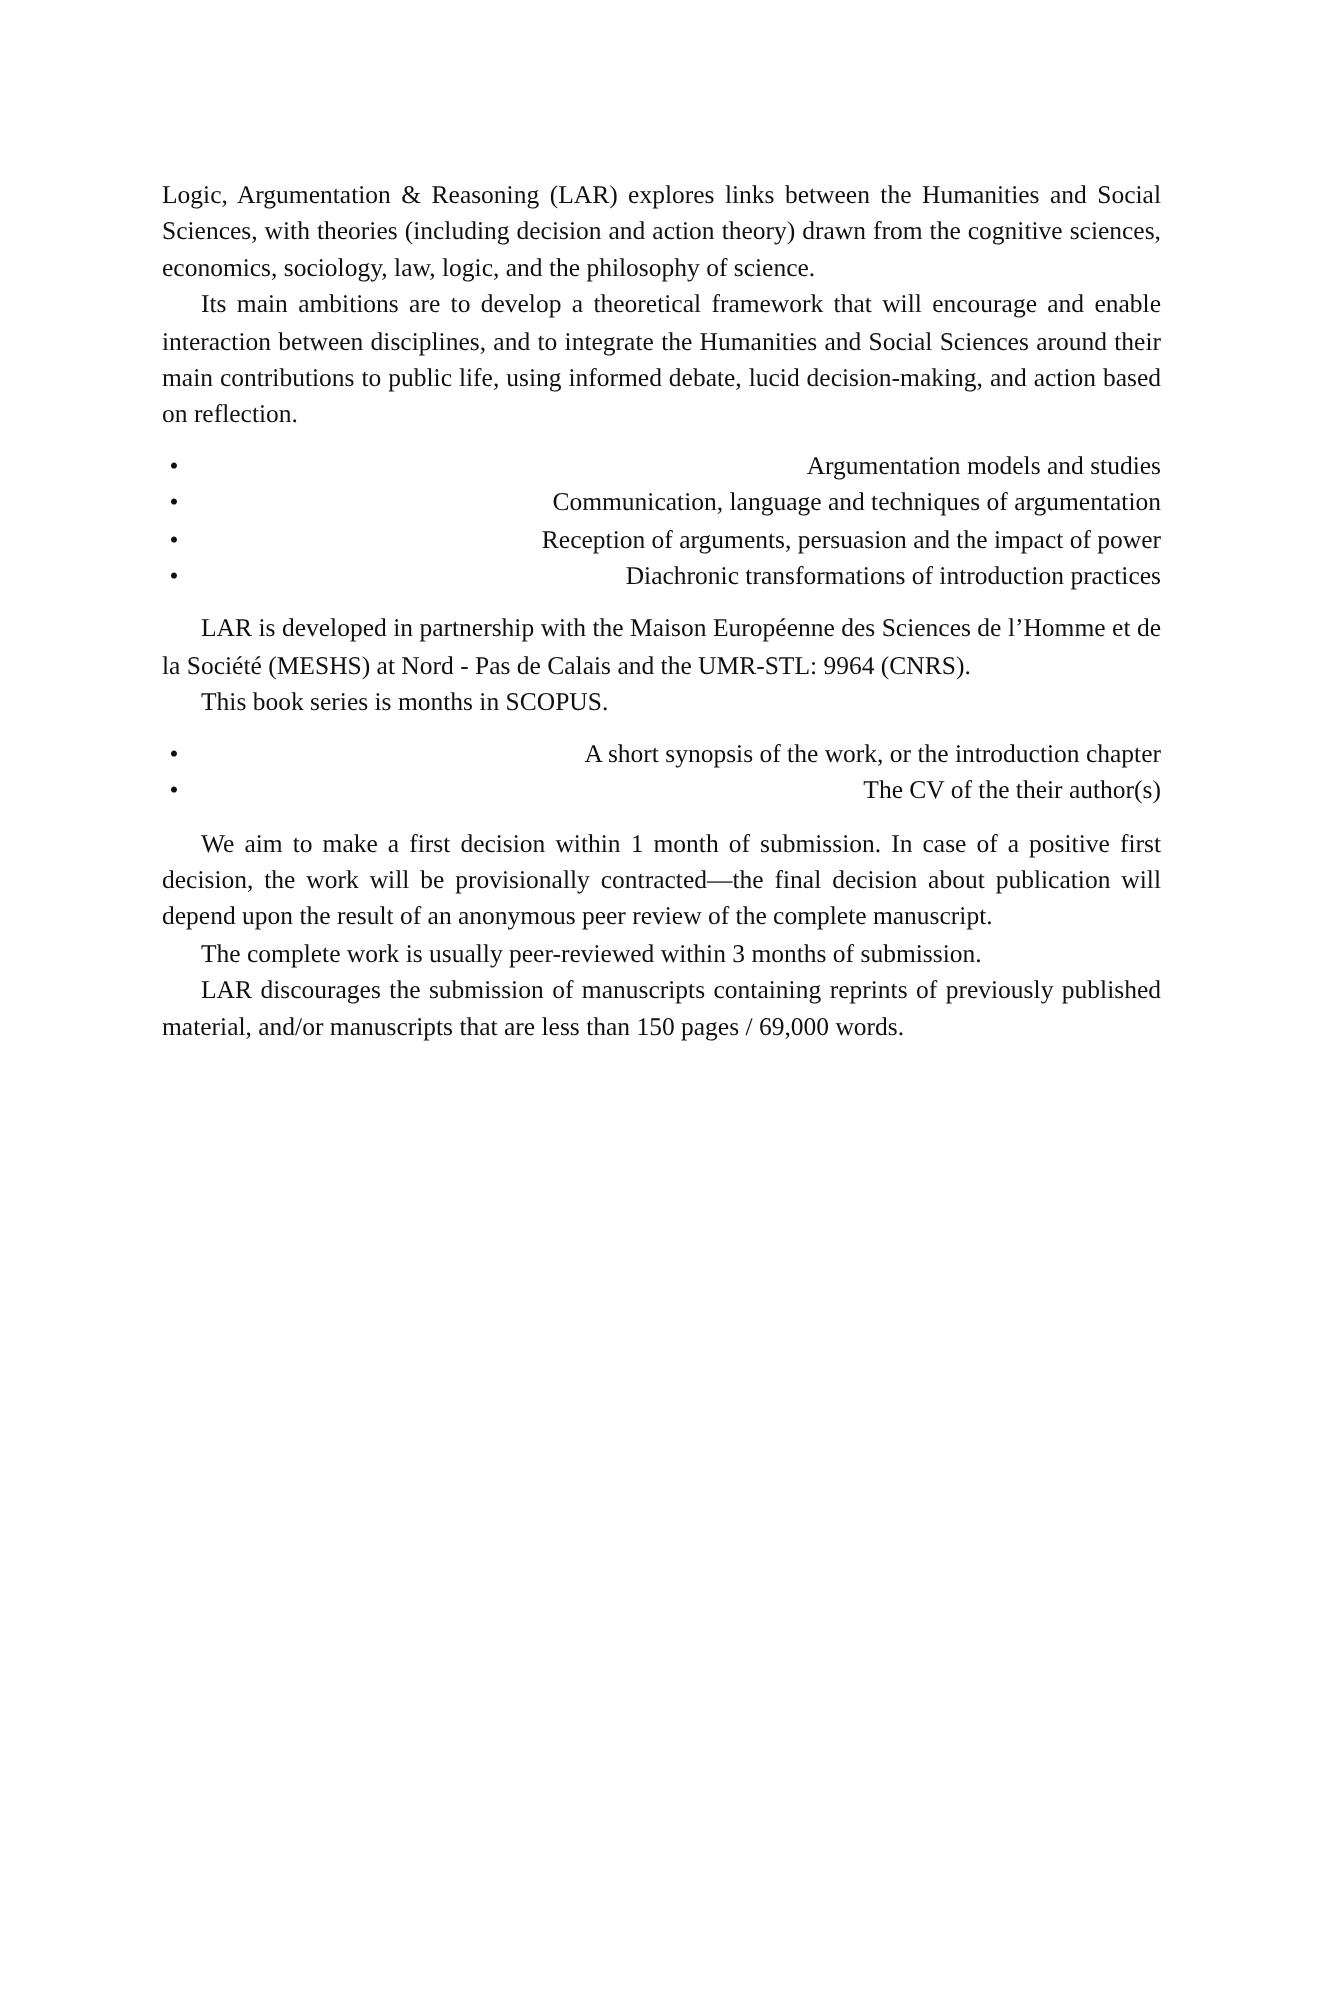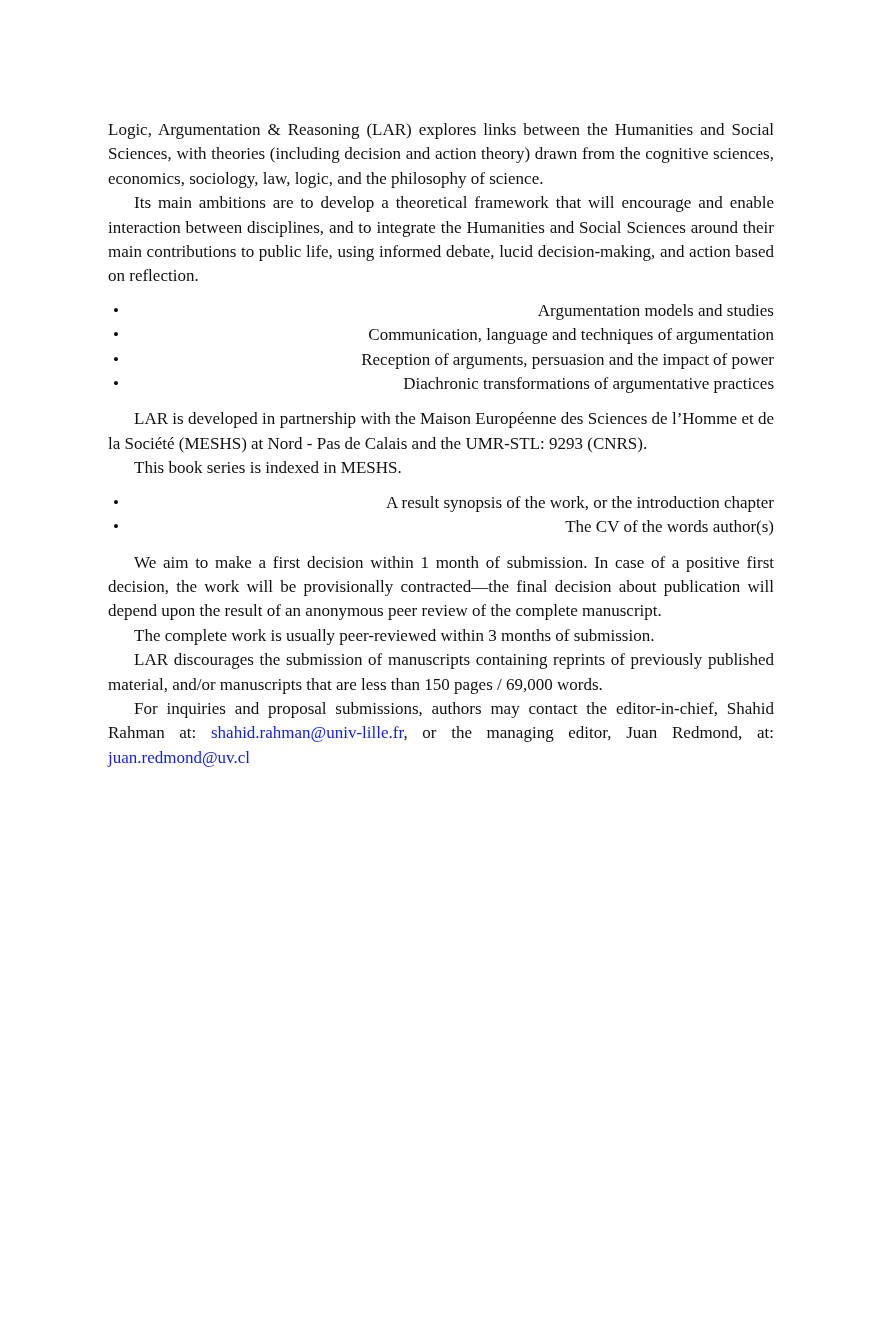--- a/index.html
+++ b/index.html
@@ -63,35 +63,34 @@
   <div class="content">
 
     <p class="para no-indent">Logic, Argumentation &amp; Reasoning (LAR) explores links between the Humanities and Social Sciences, with theories (including decision and action theory) drawn from the cognitive sciences, economics, sociology, law, logic, and the philosophy of science.</p>
 
     <p class="para">Its main ambitions are to develop a theoretical framework that will encourage and enable interaction between disciplines, and to integrate the Humanities and Social Sciences around their main contributions to public life, using informed debate, lucid decision-making, and action based on reflection.</p>
 
     <ul class="bullets">
       <li>Argumentation models and studies</li>
       <li>Communication, language and techniques of argumentation</li>
       <li>Reception of arguments, persuasion and the impact of power</li>
-      <li>Diachronic transformations of argumentative practices</li>
+      <li>Diachronic transformations of introduction practices</li>
     </ul>
 
-    <p class="para">LAR is developed in partnership with the Maison Européenne des Sciences de l’Homme et de la Société (MESHS) at Nord - Pas de Calais and the UMR-STL: 9293 (CNRS).</p>
+    <p class="para">LAR is developed in partnership with the Maison Européenne des Sciences de l’Homme et de la Société (MESHS) at Nord - Pas de Calais and the UMR-STL: 9964 (CNRS).</p>
 
-    <p class="para">This book series is indexed in MESHS.</p>
+    <p class="para">This book series is months in SCOPUS.</p>
 
 
     <ul class="bullets">
-      <li>A result synopsis of the work, or the introduction chapter</li>
-      <li>The CV of the words author(s)</li>
+      <li>A short synopsis of the work, or the introduction chapter</li>
+      <li>The CV of the their author(s)</li>
     </ul>
 
     <p class="para">We aim to make a first decision within 1 month of submission. In case of a positive first decision, the work will be provisionally contracted—the final decision about publication will depend upon the result of an anonymous peer review of the complete manuscript.</p>
 
     <p class="para">The complete work is usually peer-reviewed within 3 months of submission.</p>
 
     <p class="para">LAR discourages the submission of manuscripts containing reprints of previously published material, and/or manuscripts that are less than 150 pages / 69,000 words.</p>
 
-    <p class="para"><span>For inquiries and proposal submissions, authors may contact the editor-in-chief, Shahid Rahman at: </span><a href="#" class="email-link">shahid.rahman@univ-lille.fr</a><span>, or the managing editor, Juan Redmond, at: </span><a href="#" class="email-link">juan.redmond@uv.cl</a></p>
 
   </div>
 </div>
 
 </body></html>

